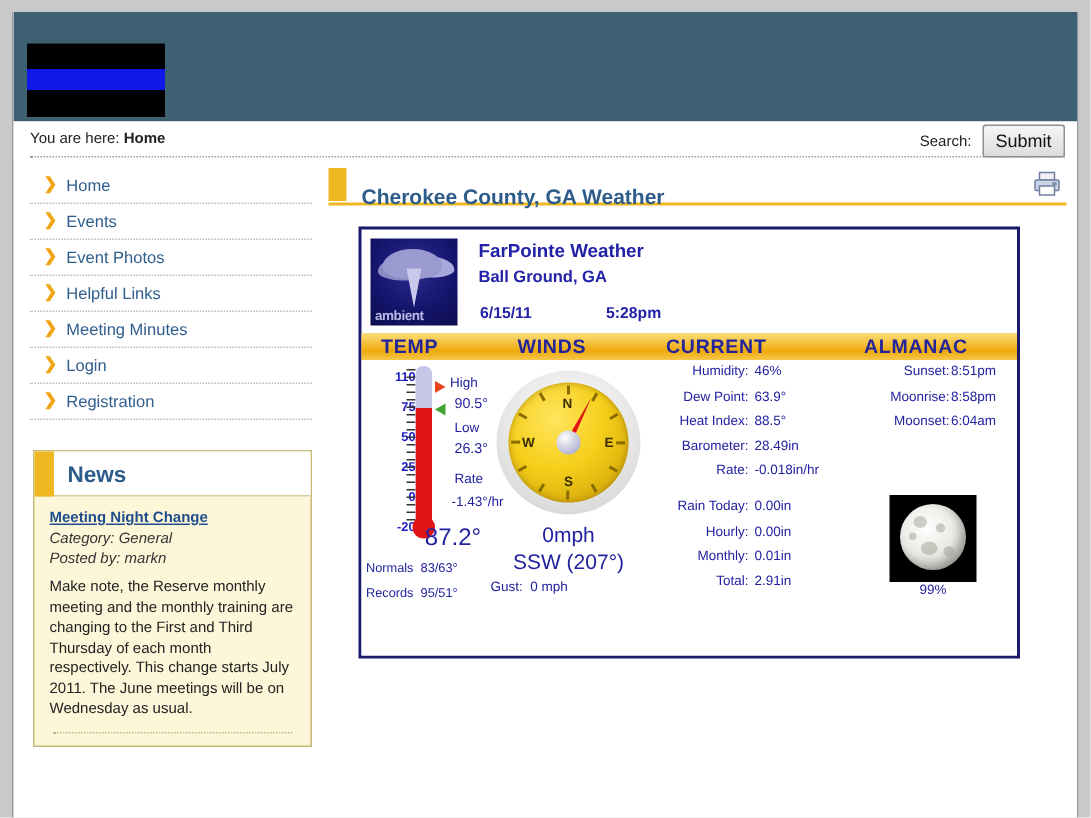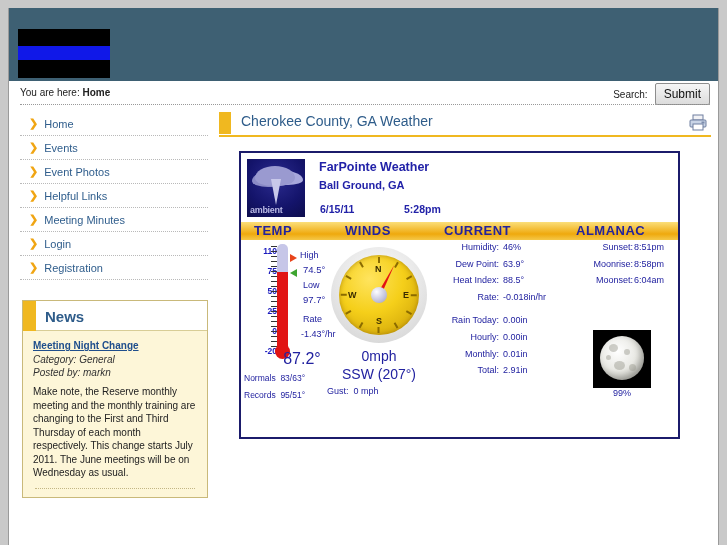--- a/index.html
+++ b/index.html
@@ -140,22 +140,22 @@
   #content-head {
     position:relative;
     height:26px;
     border-bottom:2px solid #f0b820;
   }
   #content-head .tab {
     position:absolute; left:0; top:1px; width:12px; height:22px;
     background:#f0b820;
   }
   #page-title {
-    position:absolute; left:22px; top:2px;
-    font-size:14px; font-weight:normal; color:#2e5c8a;
+    position:absolute; left:22px; top:12px;
+    font-size:14px; font-weight:bold; color:#2e5c8a;
   }
   #print-icon { position:absolute; right:4px; top:3px; cursor:pointer; }
 
   
   #weather {
     position:relative;
     margin:14px 0 0 20px;
     width:441px; height:288px;
     background:#fff;
     border:2px solid #1b1b6b;
@@ -489,23 +489,23 @@
               <i style="top:100px"></i>
             </div>
             <div id="thermo">
               <div class="merc"></div>
             </div>
             <div id="thermo-bulb"></div>
 
             <div class="arrow-r" style="left:49px; top:14px; border-left:7px solid #e8441a;"></div>
             <div class="tstat" style="left:59px; top:10px">High</div>
             <div class="arrow-r" style="left:49px; top:29px; border-right:7px solid #3ea530;"></div>
-            <div class="tstat" style="left:62px; top:24px; font-size:9.5px">74.5°</div>
+            <div class="tstat" style="left:62px; top:24px; font-size:9.5px">90.5°</div>
             <div class="tstat" style="left:62px; top:40px">Low</div>
-            <div class="tstat" style="left:62px; top:54px; font-size:9.5px">97.7°</div>
+            <div class="tstat" style="left:62px; top:54px; font-size:9.5px">26.3°</div>
             <div class="tstat" style="left:62px; top:74px">Rate</div>
             <div class="tstat" style="left:60px; top:89px">-1.43°/hr</div>
 
             <div id="temp-big">87.2°</div>
             <div id="temp-normals" style="top:133px">
               <span>Normals</span>
               &nbsp;<span>83/63°</span>
             </div>
             <div id="temp-records" style="top:150px">
               <span>Records</span>
@@ -551,20 +551,24 @@
             </div>
             <div class="row">
               <div class="k">Dew Point:</div>
               <div class="v">63.9°</div>
             </div>
             <div class="row">
               <div class="k">Heat Index:</div>
               <div class="v">88.5°</div>
             </div>
             <div class="row">
+              <div class="k">Barometer:</div>
+              <div class="v">28.49in</div>
+            </div>
+            <div class="row">
               <div class="k">Rate:</div>
               <div class="v">-0.018in/hr</div>
             </div>
             <div class="gap"></div>
             <div class="row">
               <div class="k">Rain Today:</div>
               <div class="v">0.00in</div>
             </div>
             <div class="row">
               <div class="k">Hourly:</div>

